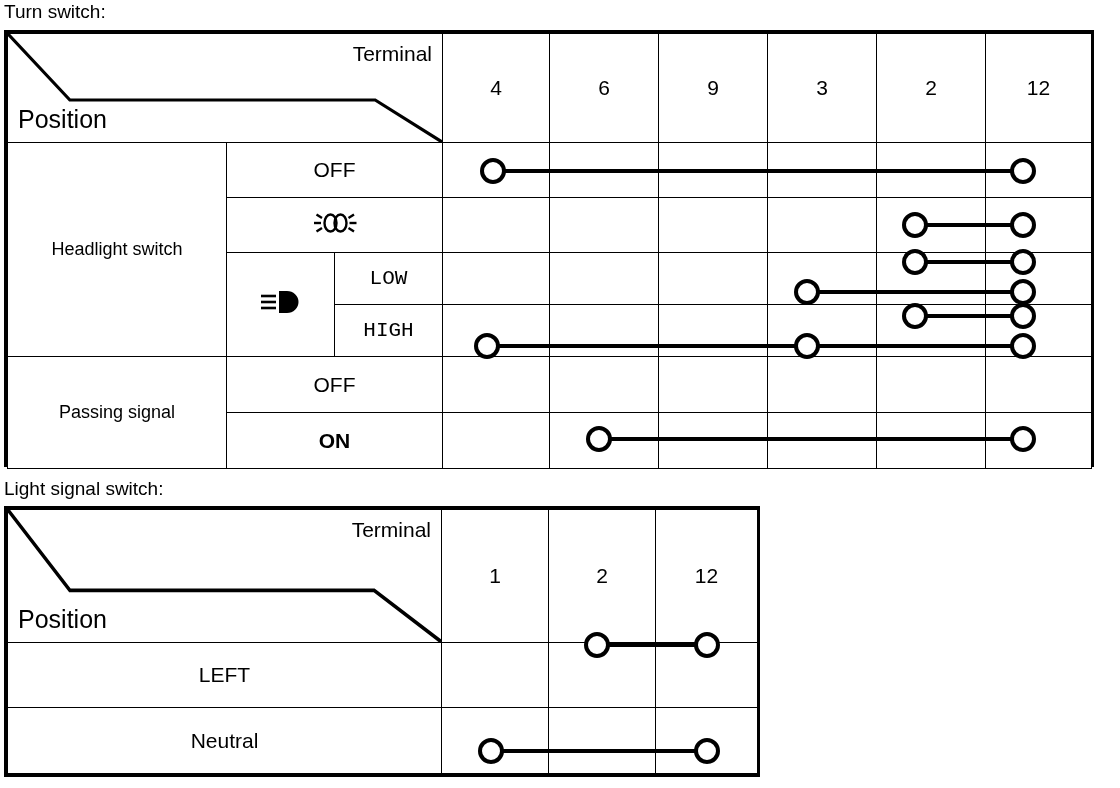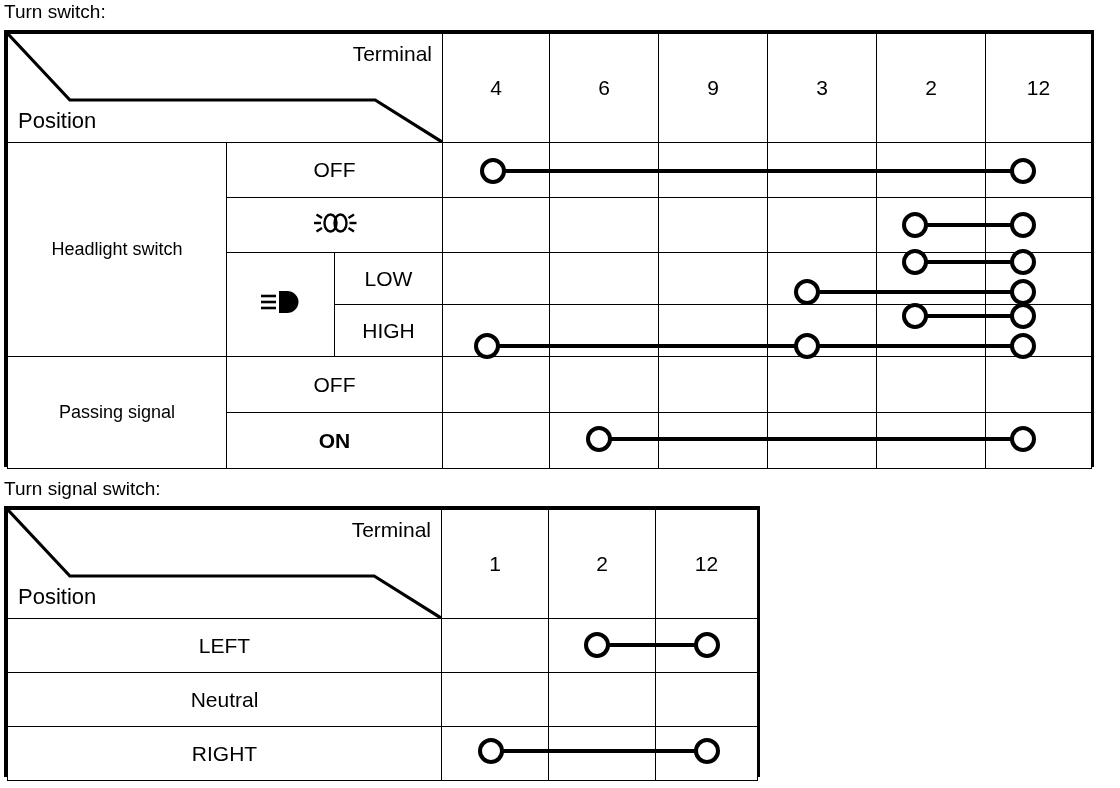--- a/index.html
+++ b/index.html
@@ -57,21 +57,21 @@
   .hdr-term {
     position: absolute;
     right: 10px;
     top: 8px;
     font-size: 21px;
   }
   .hdr-pos {
     position: absolute;
     left: 10px;
     bottom: 8px;
-    font-size: 22px;
+    font-size: 25px;
   }
 
   .pos-label { font-size: 18px; line-height: 1.15; }
 
   
   .overlay {
     position: absolute;
     left: 0; top: 0;
     width: 100%; height: 100%;
     pointer-events: none;
@@ -161,31 +161,31 @@
           <svg width="44" height="28" viewBox="0 0 44 28">
             <g stroke="#000" stroke-width="2.6" fill="none">
               <line x1="2" y1="8" x2="17" y2="8"></line>
               <line x1="2" y1="14" x2="17" y2="14"></line>
               <line x1="2" y1="20" x2="17" y2="20"></line>
             </g>
             <path d="M20 3 L28 3 A11.5 11 0 0 1 28 25 L20 25 Z" fill="#000"></path>
           </svg>
         </span>
       </td>
-      <td style="height:51px;">LOW</td>
-      <td></td>
-      <td></td>
-      <td></td>
-      <td></td>
-      <td></td>
-      <td class="nob-right"></td>
-    </tr>
-
-    <tr>
-      <td style="height:51px;">HIGH</td>
+      <td style="height:51px;font-family:Liberation Mono, monospace;">LOW</td>
+      <td></td>
+      <td></td>
+      <td></td>
+      <td></td>
+      <td></td>
+      <td class="nob-right"></td>
+    </tr>
+
+    <tr>
+      <td style="height:51px;font-family:Liberation Mono, monospace;">HIGH</td>
       <td></td>
       <td></td>
       <td></td>
       <td></td>
       <td></td>
       <td class="nob-right"></td>
     </tr>
 
     <tr>
       <td rowspan="2" class="nob-left">
@@ -248,21 +248,21 @@
         <circle cx="800" cy="313" r="11"></circle>
         <circle cx="1016" cy="313" r="11"></circle>
 
         <circle cx="592" cy="406" r="11"></circle>
         <circle cx="1016" cy="406" r="11"></circle>
       </g>
     </svg>
   </div>
 </div>
 
-<div class="caption" style="left:4px; top:479px;">Turn signal switch:</div>
+<div class="caption" style="left:4px; top:479px;">Light signal switch:</div>
 
 <div class="tablewrap" style="left:4px; top:506px; width:756px; height:271px;">
 
   <table class="grid">
     <colgroup>
       <col style="width:434px">
         <col style="width:107px">
       <col style="width:107px">
         <col style="width:102px">
     </colgroup>
@@ -288,26 +288,20 @@
       <td class="nob-right"></td>
     </tr>
 
     <tr>
       <td class="nob-left" style="height:53px;">Neutral</td>
       <td></td>
       <td></td>
       <td class="nob-right"></td>
     </tr>
 
-    <tr>
-      <td class="nob-left nob-bottom" style="height:53px;">RIGHT</td>
-      <td class="nob-bottom"></td>
-      <td class="nob-bottom"></td>
-      <td class="nob-bottom nob-right"></td>
-    </tr>
   </tbody>
     </table>
 
   <div class="overlay">
     <svg viewBox="0 0 750 265" preserveAspectRatio="none">
       <g stroke="#000" stroke-width="4" fill="none" vector-effect="non-scaling-stroke">
 
         <line x1="590" y1="136" x2="700" y2="136"></line>
 
         <line x1="484" y1="242" x2="700" y2="242"></line>

